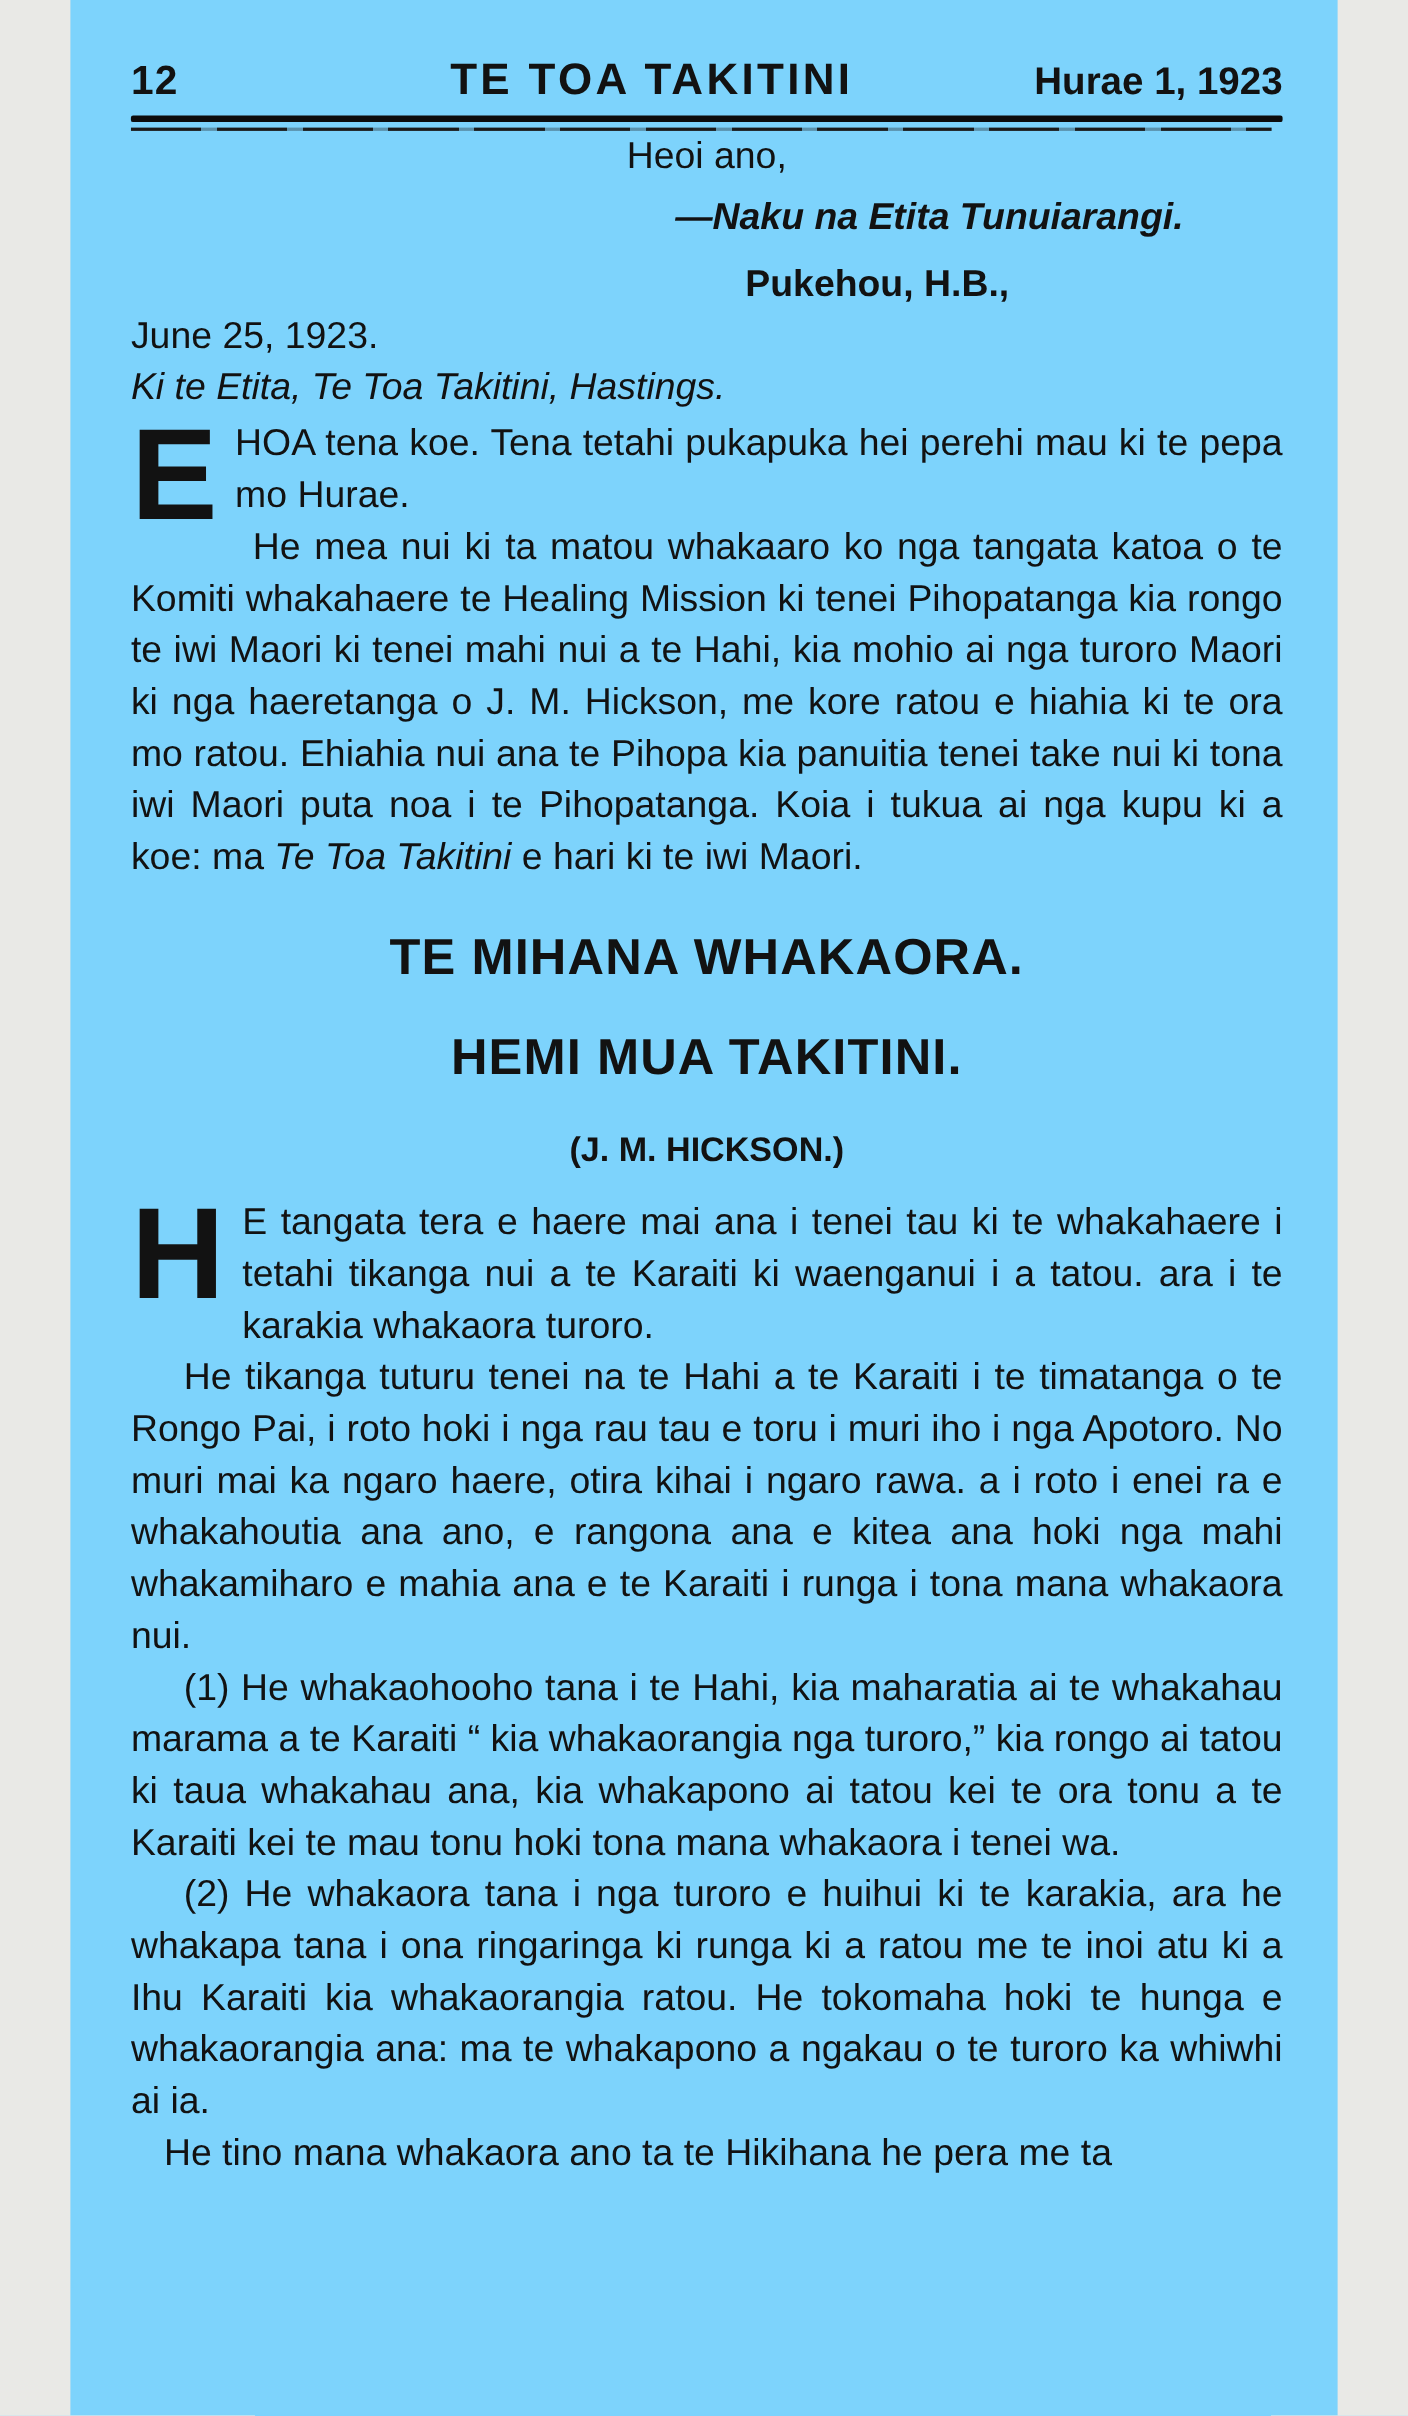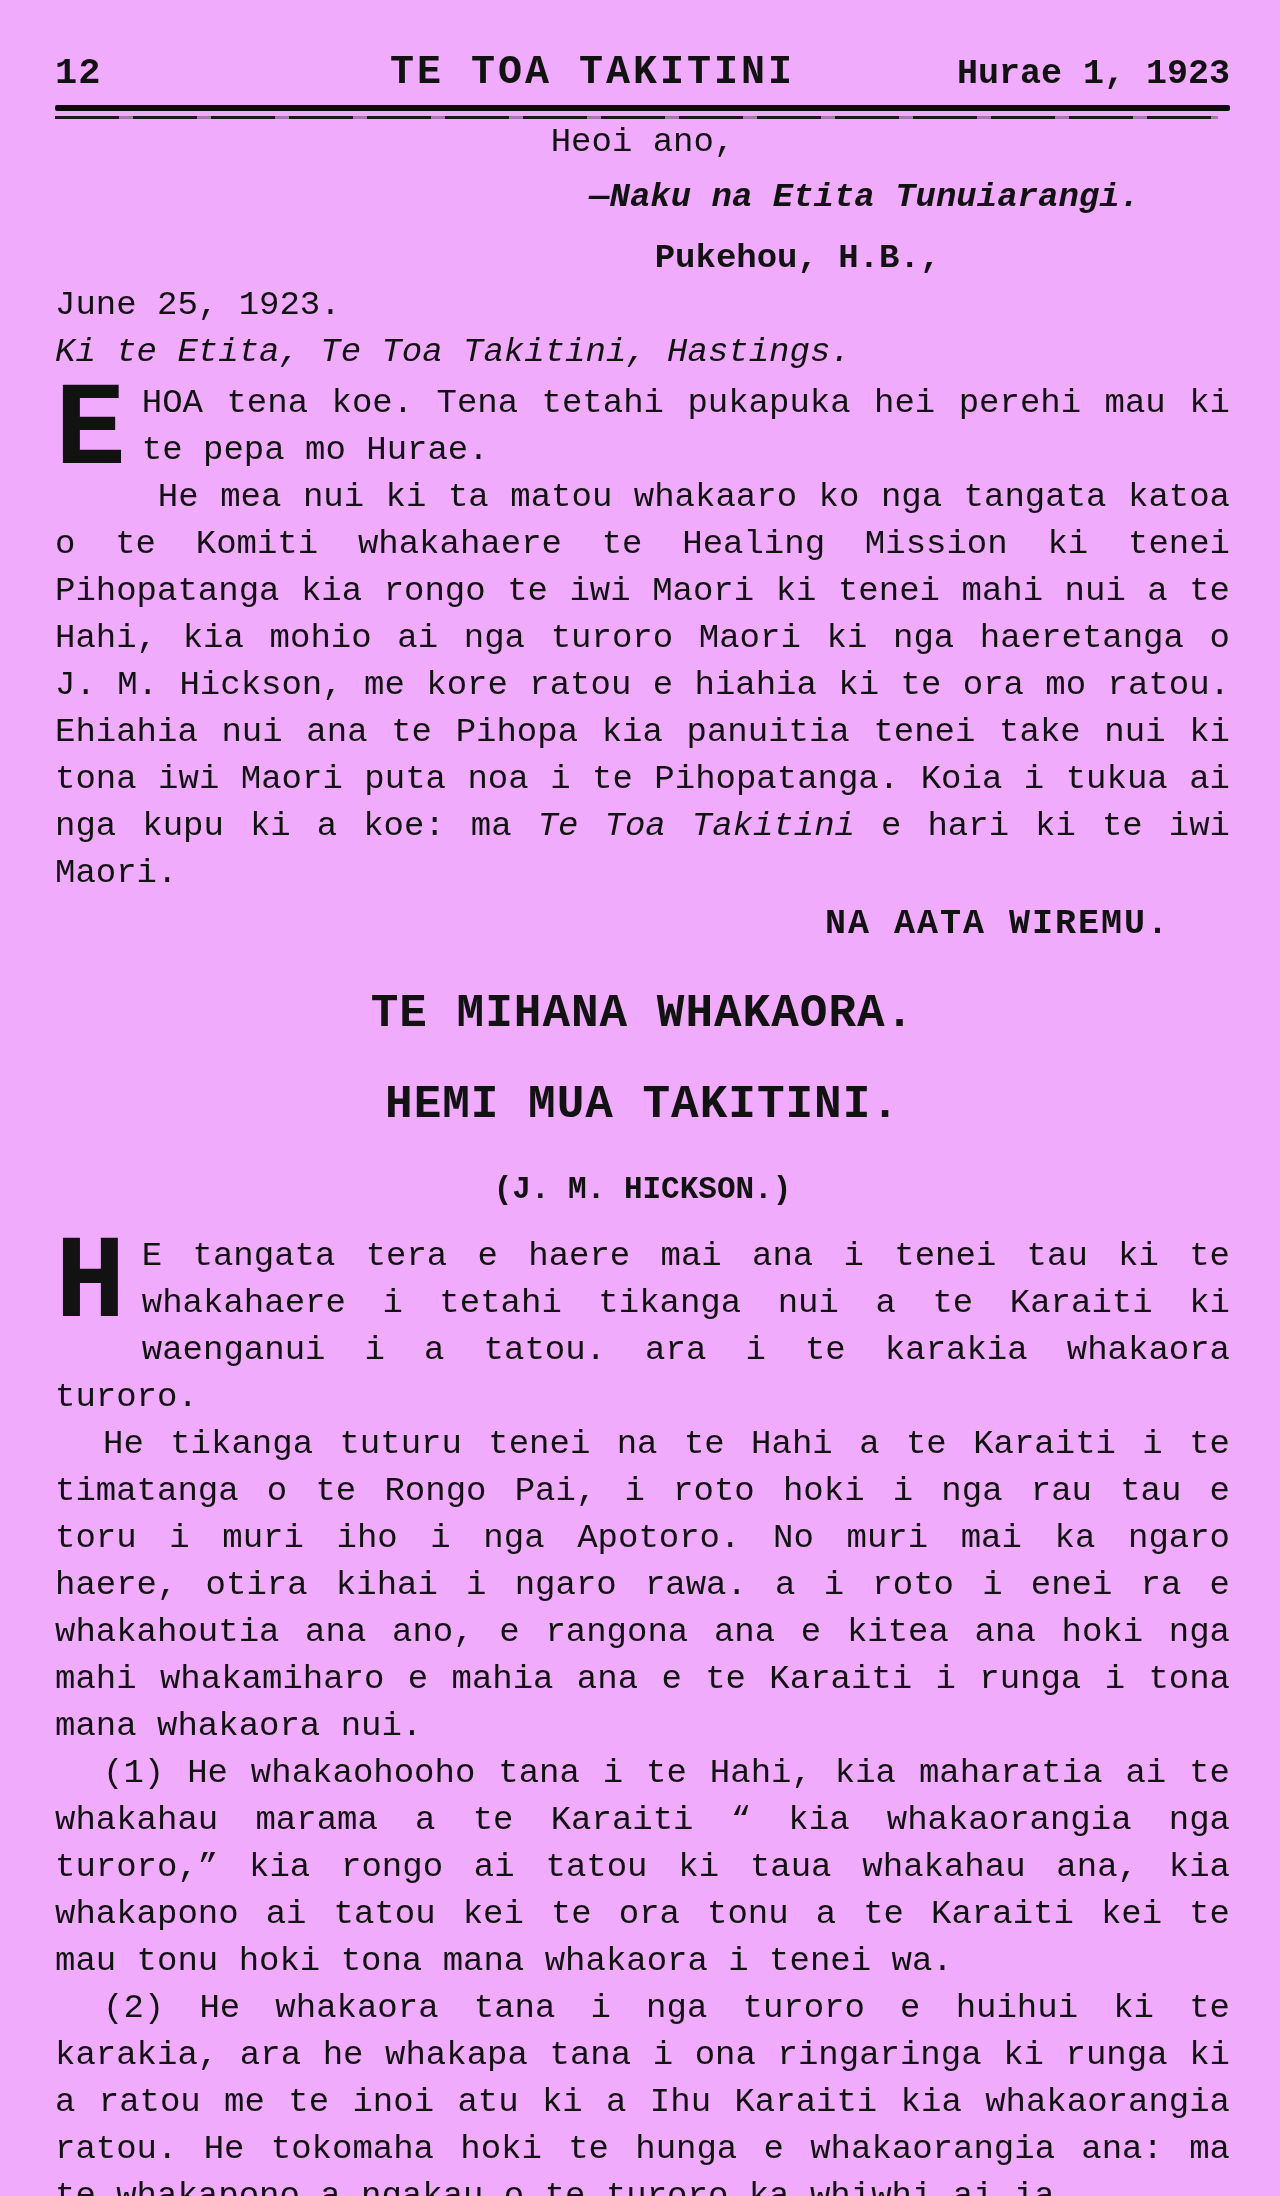--- a/index.html
+++ b/index.html
@@ -1,23 +1,23 @@
 <!DOCTYPE html>
 <html><head>
 <meta charset="utf-8">
 <style>
   html, body { margin: 0; padding: 0; background: #e9e9e6; }
   .page {
     position: relative;
-    width: 1280px;
+    width: 1152px;
     height: 2196px;
     margin: 0 auto;
-    background: #f0abfc;
+    background: #7dd3fc;
     color: #121212;
-    font-family: Liberation Mono, monospace;
+    font-family: Liberation Sans, sans-serif;
     overflow: hidden;
     box-sizing: border-box;
     padding: 50px 50px 0 55px;
   }
   
   .header {
     display: flex;
     align-items: baseline;
     font-weight: bold;
   }
@@ -89,21 +89,20 @@
 
     <p class="place-line">Pukehou, H.B.,</p>
     <p class="date-line">June 25, 1923.</p>
     <p class="salutation">Ki te Etita, Te Toa Takitini, Hastings.</p>
 
     <div>
       <span class="dropcap">E</span>
       <p>HOA tena koe.  Tena tetahi pukapuka hei perehi mau ki te pepa mo Hurae.</p>
       <p class="letter-body-indent"><span>He mea nui ki ta matou whakaaro ko nga tangata katoa o te Komiti whakahaere te Healing Mission ki tenei Pihopatanga kia rongo te iwi Maori ki tenei mahi nui a te Hahi, kia mohio ai nga turoro Maori ki nga haeretanga o J. M. Hickson, me kore ratou e hiahia ki te ora mo ratou.  Ehiahia nui ana te Pihopa kia panuitia tenei take nui ki tona iwi Maori puta noa i te Pihopatanga.  Koia i tukua ai nga kupu ki a koe: ma </span><span class="ital">Te Toa Takitini</span><span> e hari ki te iwi Maori.</span></p>
     </div>
-    <p class="sig-caps">NA AATA WIREMU.</p>
 
     <h1 class="article-title">TE MIHANA WHAKAORA.</h1>
     <h1 class="article-title">HEMI MUA TAKITINI.</h1>
     <p class="byline">(J. M. HICKSON.)</p>
 
     <div>
       <span class="dropcap">H</span>
       <p>E tangata tera e haere mai ana i tenei tau ki te whakahaere i tetahi tikanga nui a te Karaiti ki waenganui i a tatou. ara i te karakia whakaora turoro.</p>
       <p class="indent">He tikanga tuturu tenei na te Hahi a te Karaiti i te timatanga o te Rongo Pai, i roto hoki i nga rau tau e toru i muri iho i nga Apotoro.  No muri mai ka ngaro haere, otira kihai i ngaro rawa. a i roto i enei ra e whakahoutia ana ano, e rangona ana e kitea ana hoki nga mahi whakamiharo e mahia ana e te Karaiti i runga i tona mana whakaora nui.</p>
       <p class="indent">(1) He whakaohooho tana i te Hahi, kia maharatia ai te whakahau marama a te Karaiti “ kia whakaorangia nga turoro,” kia rongo ai tatou ki taua whakahau ana, kia whakapono ai tatou kei te ora tonu a te Karaiti kei te mau tonu hoki tona mana whakaora i tenei wa.</p>

